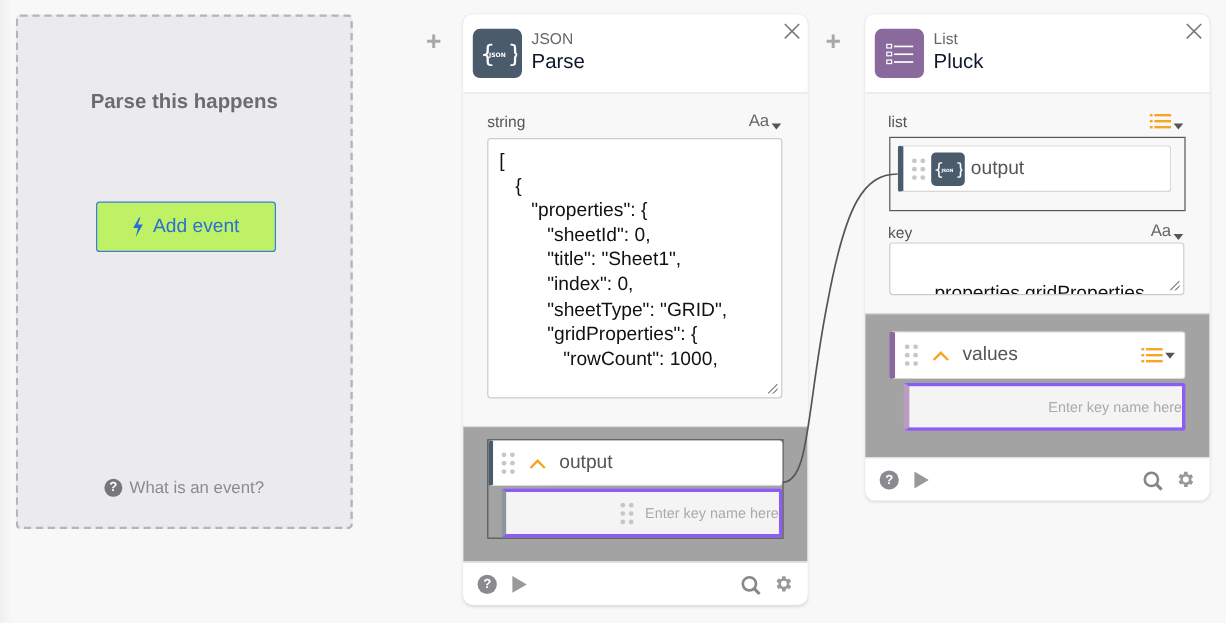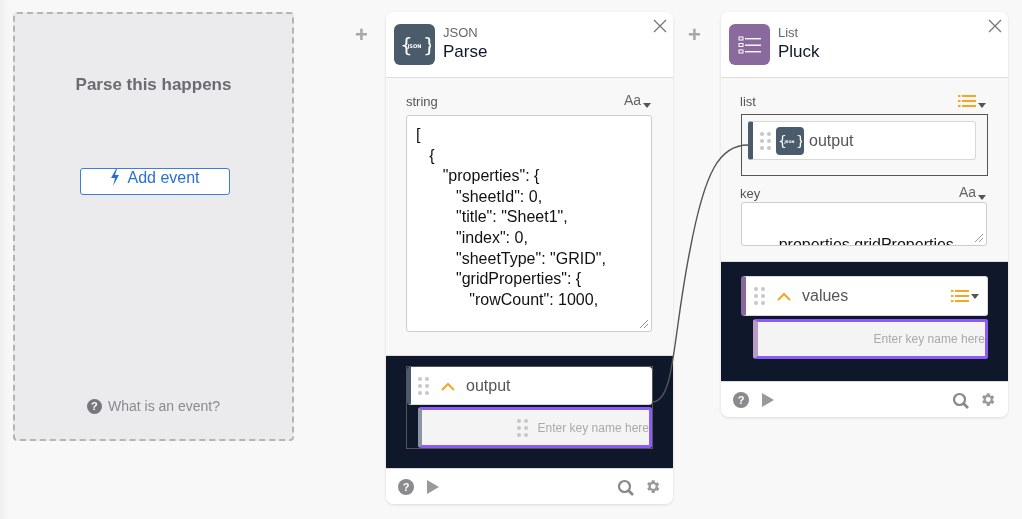--- a/index.html
+++ b/index.html
@@ -17,23 +17,23 @@
   
   .trigger {
     position: absolute; left: 13px; top: 12px; width: 281px; height: 429px;
     border: 2px dashed #b5b5b8; border-radius: 4px; background: #ebebed;
   }
   .trigger-title {
     position: absolute; top: 61px; left: 0; right: 0; text-align: center;
     font-weight: bold; font-size: 17px; color: #6b6b70;
   }
   .add-event {
-    position: absolute; left: 65px; top: 154px; width: 150px; height: 27px;
-    background: #ffffff; border: 1px solid #3b7de0; border-radius: 3px;
-    color: #2a6fd6; font-size: 16px; display: flex; 
+    position: absolute; left: 65px; top: 154px; width: 150px; height: 42px;
+    background: #bef264; border: 1px solid #3b7de0; border-radius: 3px;
+    color: #2a6fd6; font-size: 16px; display: flex; align-items: center;
     justify-content: center; gap: 7px; cursor: pointer;
   }
   .add-event svg { width: 10px; height: 17px; }
   .what-event {
     position: absolute; top: 384px; left: 0; right: 0; text-align: center;
     color: #8a8a8f; font-size: 14px; display: flex; justify-content: center;
     align-items: center; gap: 6px;
   }
   .q-icon {
     width: 15px; height: 15px; border-radius: 50%; background: #76767b; color: #fff;
@@ -64,21 +64,21 @@
   .type-toggle { position: absolute; font-size: 14px; color: #666; cursor: pointer; display:flex; align-items:flex-end; gap:2px; }
   .caret { display:inline-block; width:0; height:0; border-left:4px solid transparent; border-right:4px solid transparent; border-top:5px solid #555; }
   .textarea {
     position: absolute; background: #fff; border: 1px solid #ccc; border-radius: 3px;
     font-size: 16px; color: #111; white-space: pre; overflow: hidden; line-height: 20.6px;
   }
   .resize {
     position: absolute; right: 3px; bottom: 3px; width: 8px; height: 8px;
     background: linear-gradient(135deg, transparent 45%, #999 45%, #999 55%, transparent 55%, transparent 70%, #999 70%, #999 80%, transparent 80%);
   }
-  .out-section { position: absolute; left: 0; right: 0; background: #0f172a; border-top: 1px solid #ddd; }
+  .out-section { position: absolute; left: 0; right: 0; background: #a3a3a3; border-top: 1px solid #ddd; }
   .card-foot {
     position: absolute; left: 0; right: 0; bottom: 0; height: 36px; background: #fff;
     border-top: 1px solid #ddd;
   }
   .foot-icon { position: absolute; top: 10px; cursor: pointer; }
   .grip {
     display: grid; grid-template-columns: 4px 4px; gap: 3px 3px; width: 11px;
   }
   .grip i { width: 4px; height: 4px; border-radius: 50%; background: #c7c7c9; display:block; }
   .pill {

